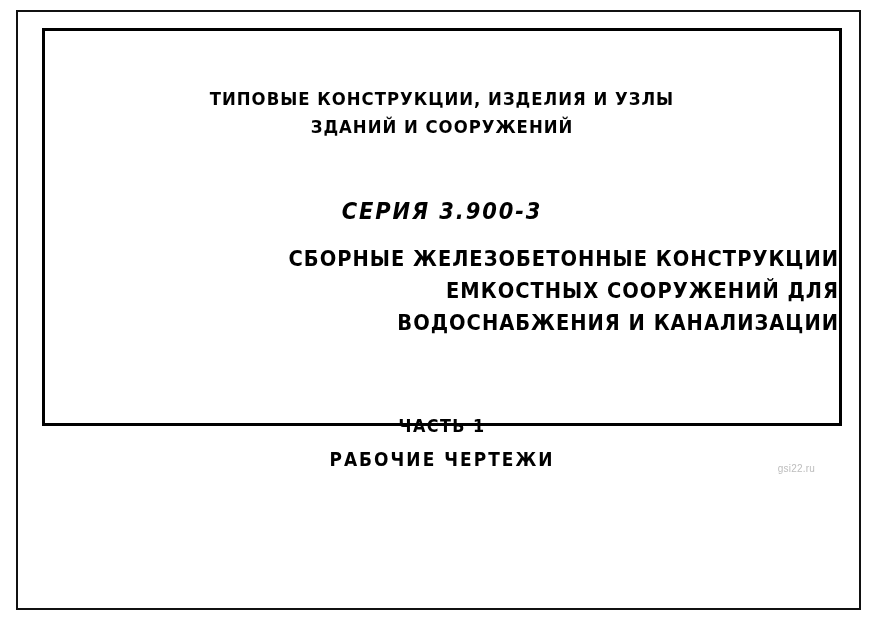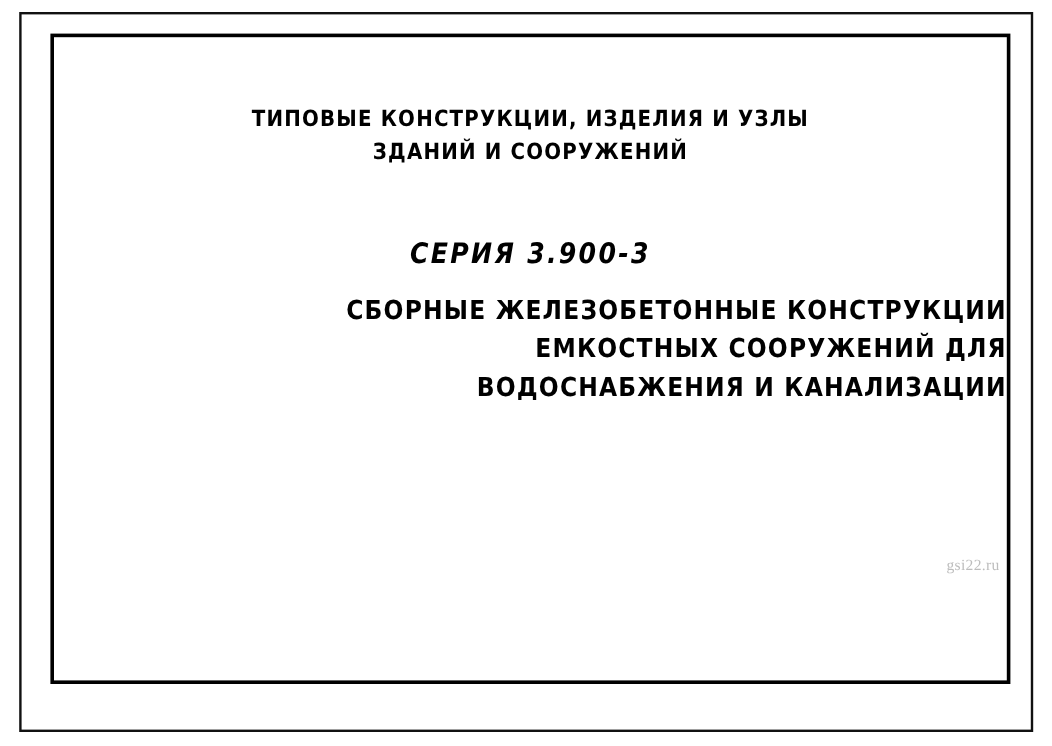--- a/index.html
+++ b/index.html
@@ -31,21 +31,21 @@
     border: 2px solid #111;
     box-sizing: border-box;
   }
 
   
   .inner-frame {
     position: absolute;
     left: 42px;
     top: 28px;
     width: 800px;
-    height: 542px;
+    height: 398px;
     border: 3px solid #000;
     box-sizing: border-box;
     background: #ffffff;
   }
 
   .content {
     position: absolute;
     left: 0;
     top: 0;
     width: 100%;
@@ -110,25 +110,25 @@
     position: absolute;
     left: 0;
     right: 0;
     top: 385px;
   }
   .line-part { font-size: 16px; letter-spacing: 0.09em; margin-bottom: 14px; }
   .line-drawings { font-size: 17px; letter-spacing: 0.12em; }
 
   .watermark {
     position: absolute;
-    right: 6px;
+    right: 24px;
     top: 432px;
-    font-size: 13px;
+    font-size: 10px;
     color: #bdbdbd;
-    font-family: Liberation Serif, serif;
+    font-family: Liberation Sans, sans-serif;
     letter-spacing: 0.02em;
   }
 </style>
 </head>
 <body>
 
 <div class="page">
 
   <div class="outer-frame"></div>
 
@@ -145,19 +145,23 @@
       </div>
 
       <div class="block-main">
         <div class="txt line-main">СБОРНЫЕ ЖЕЛЕЗОБЕТОННЫЕ КОНСТРУКЦИИ</div>
         <div class="txt line-main">ЕМКОСТНЫХ СООРУЖЕНИЙ ДЛЯ</div>
         <div class="txt line-main">ВОДОСНАБЖЕНИЯ И КАНАЛИЗАЦИИ</div>
       </div>
 
 
 
+      <div class="block-part">
+        <div class="txt line-part">ЧАСТЬ 1</div>
+        <div class="txt line-drawings">РАБОЧИЕ  ЧЕРТЕЖИ</div>
+      </div>
 
       <div class="watermark">gsi22.ru</div>
 
     </div>
   </div>
 
 </div>
 
 </body></html>

